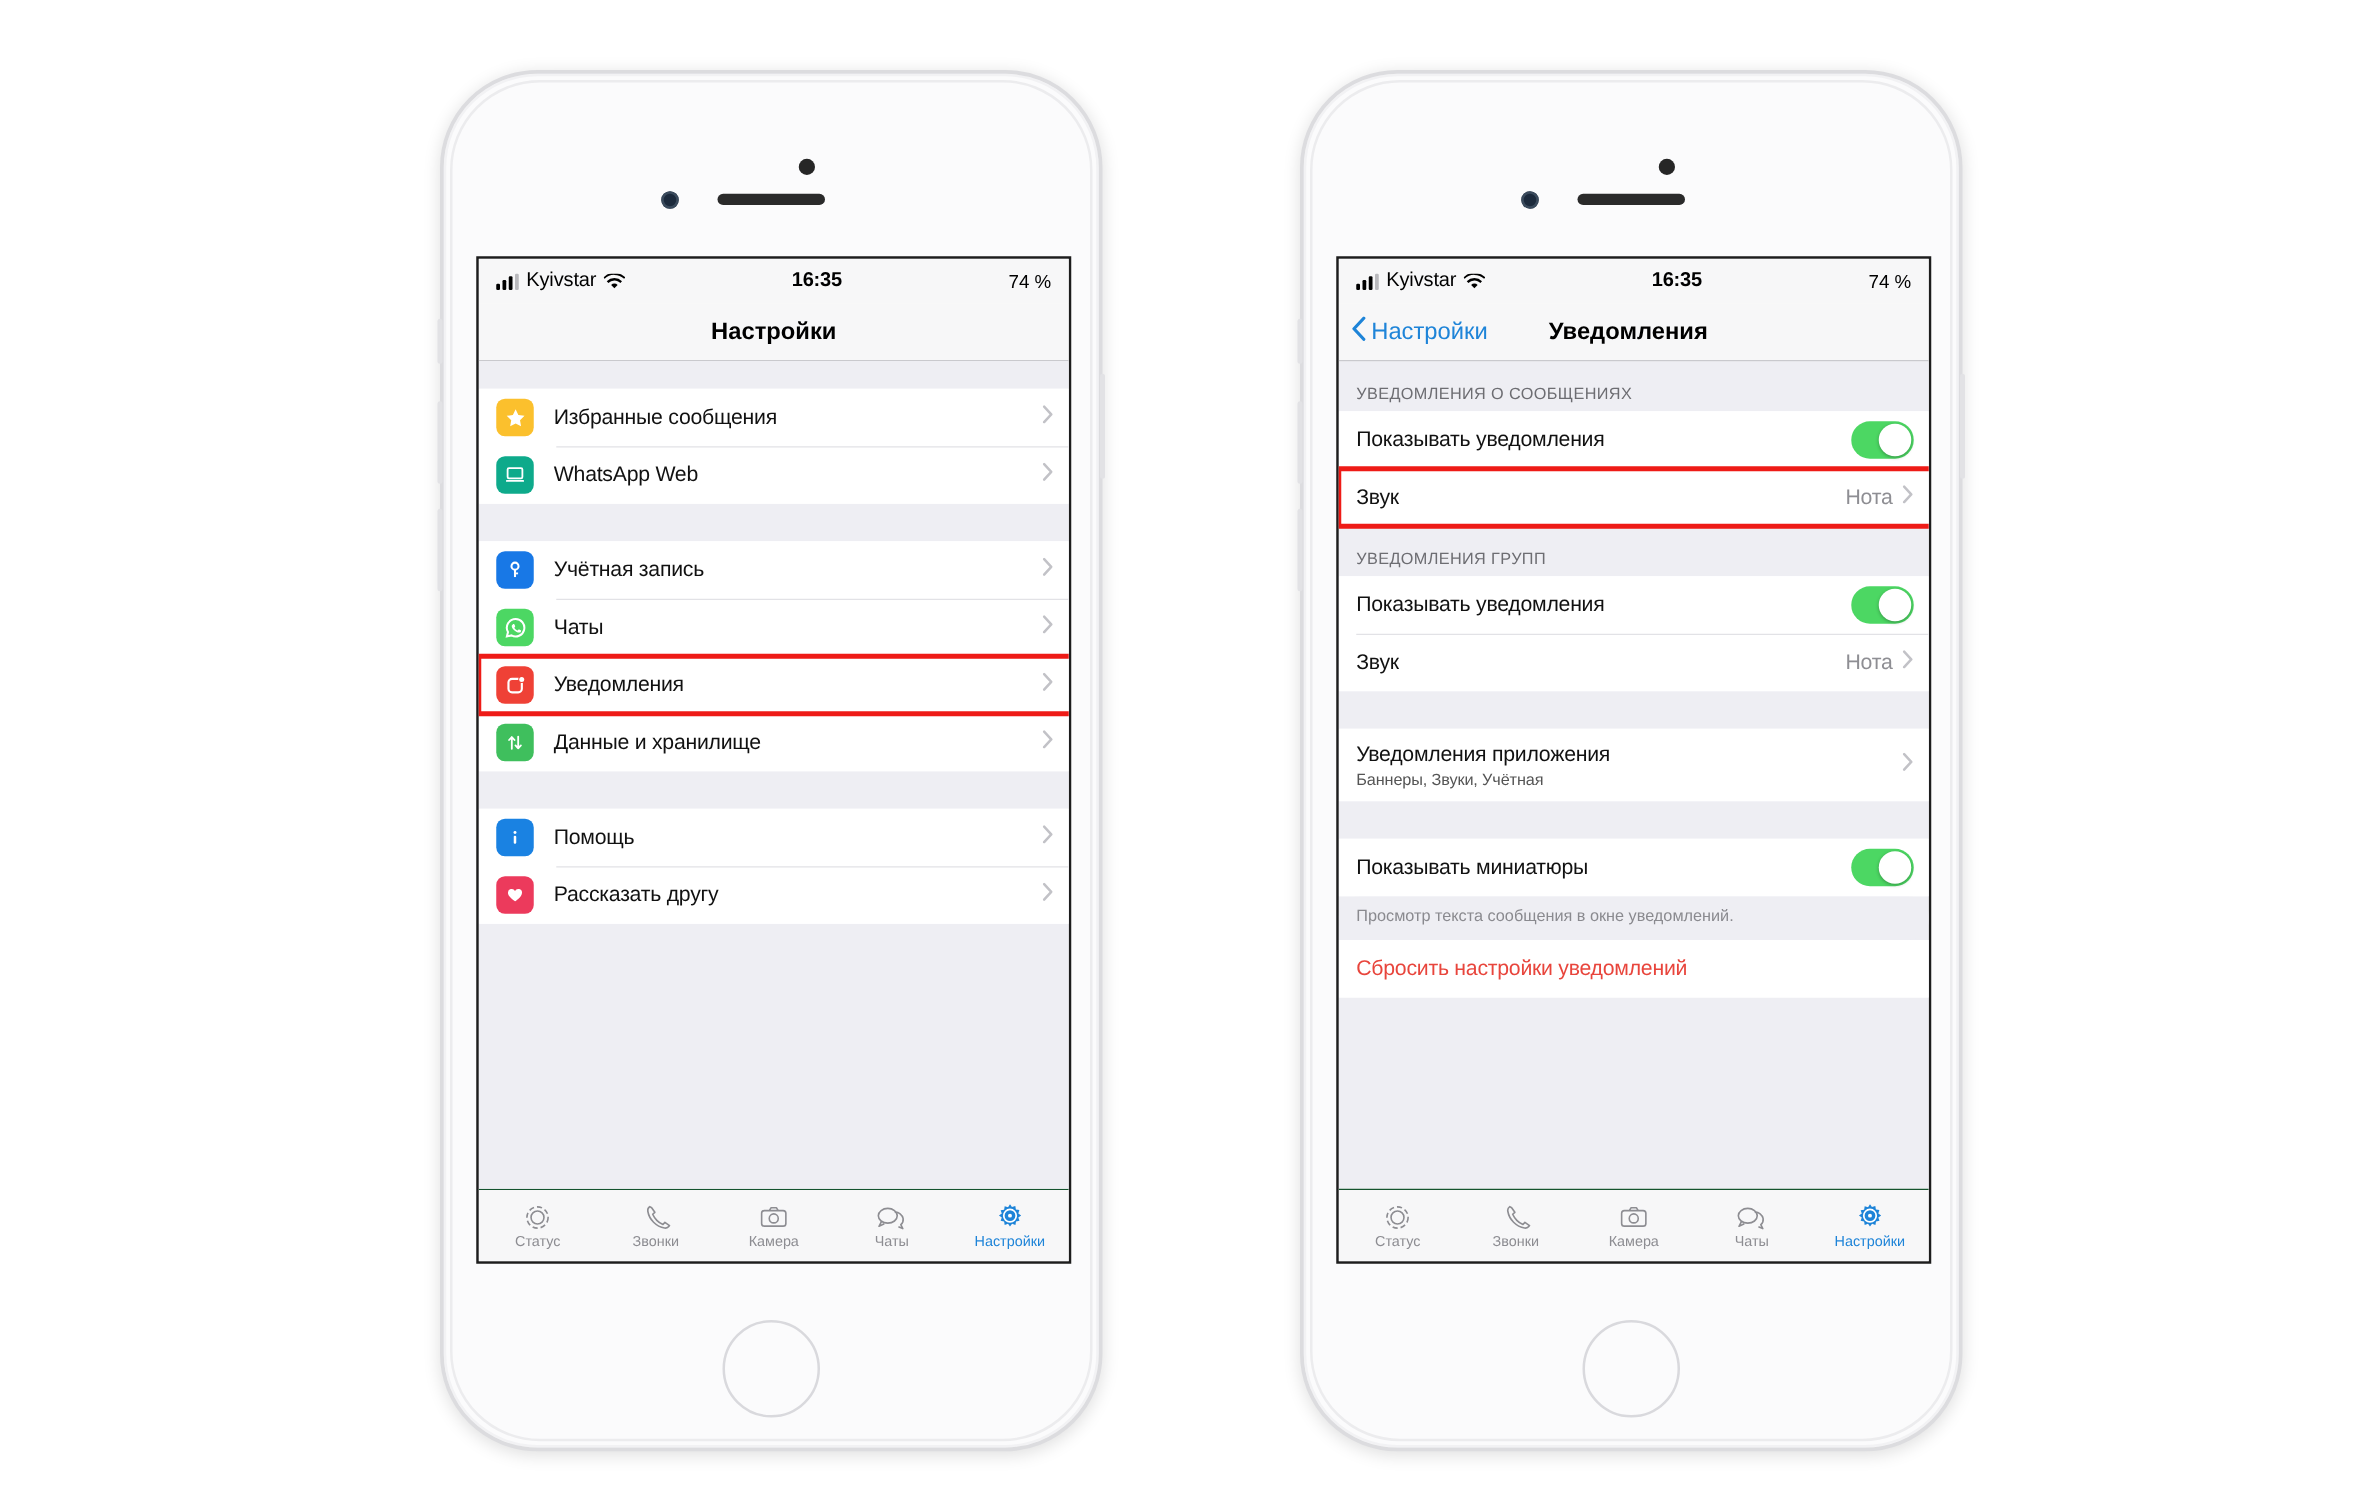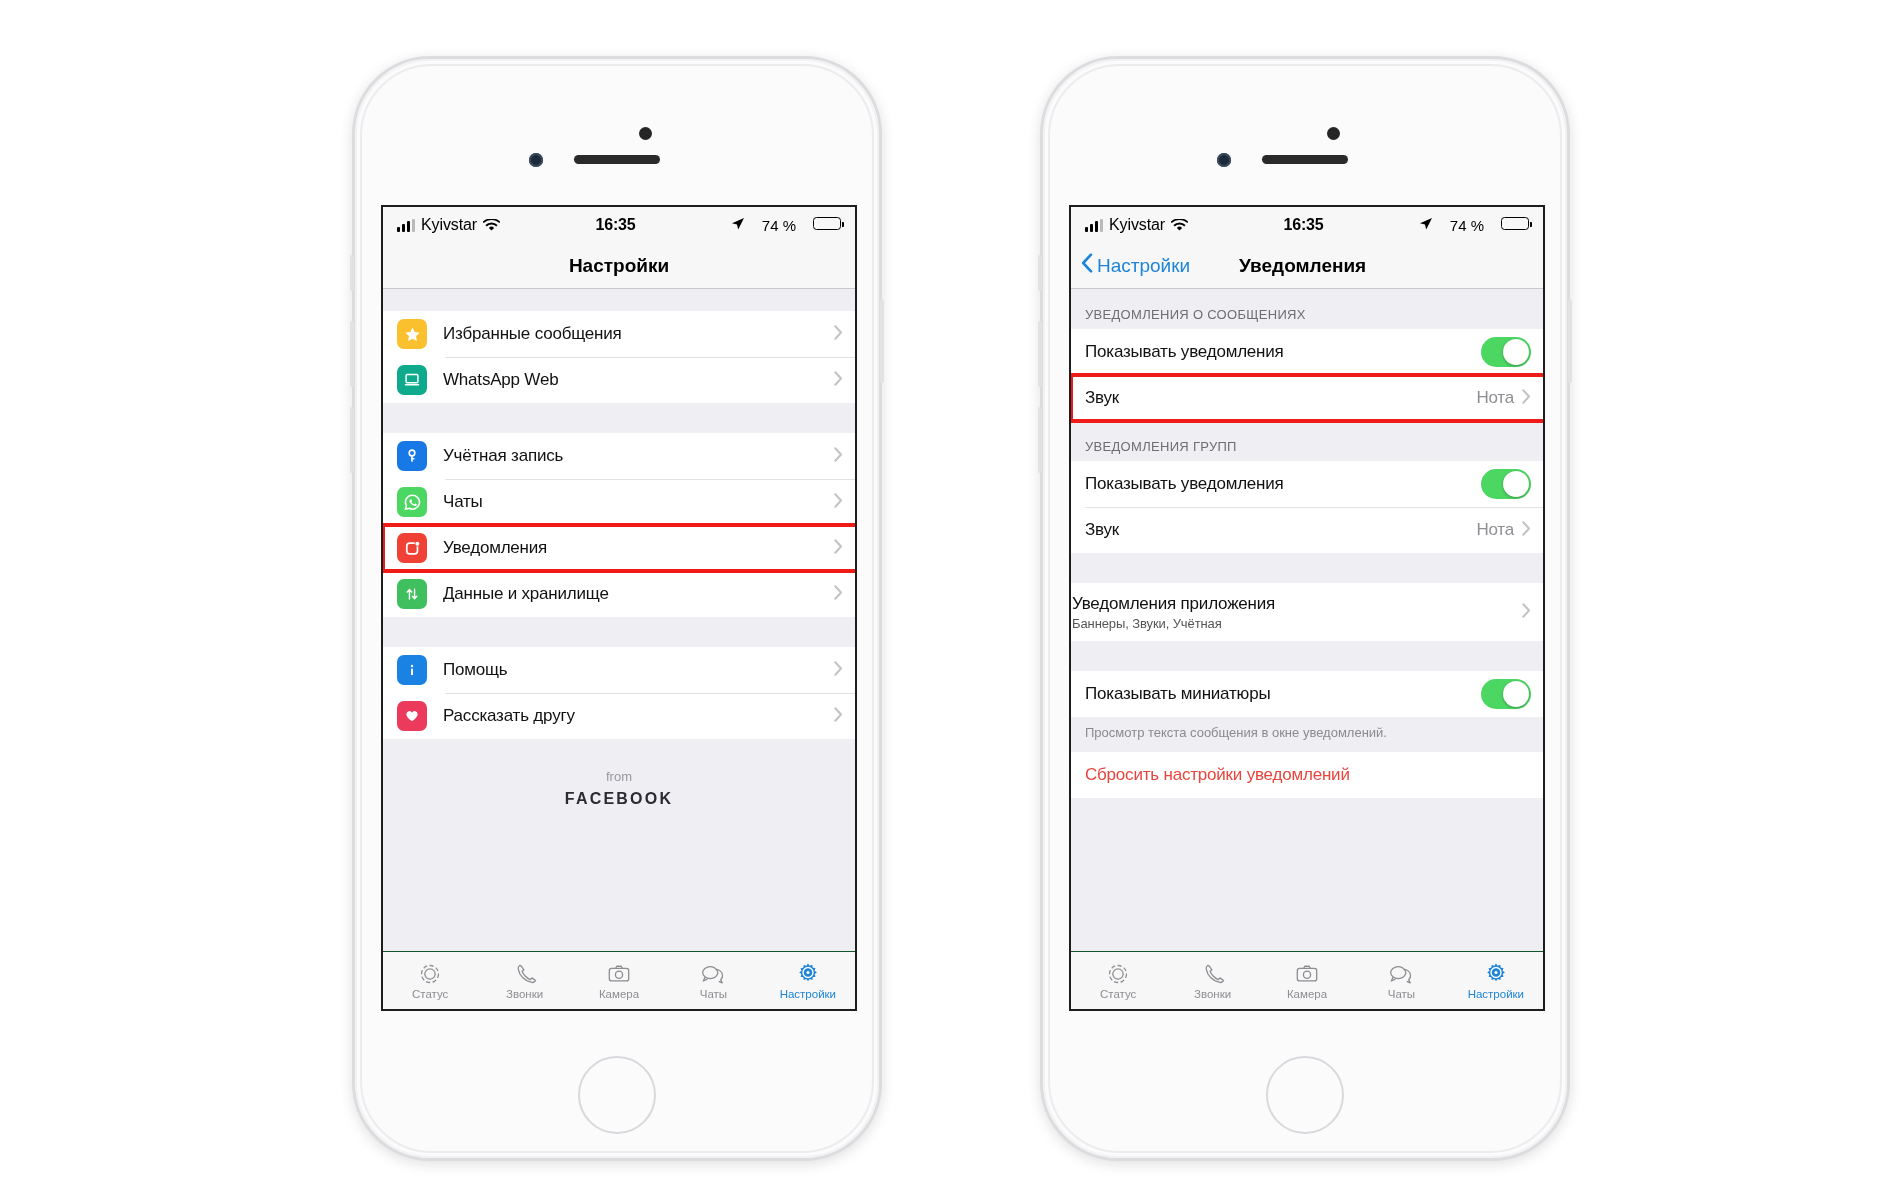--- a/index.html
+++ b/index.html
@@ -94,21 +94,21 @@
     display: flex;
     align-items: center;
     padding: 0 14px;
     font-size: 16px;
     font-weight: bold;
     color: #000;
     flex: none;
   }
   .sb-left { display: flex; align-items: center; gap: 6px; }
   .sb-center { flex: 1; text-align: center; letter-spacing: -0.2px; }
-  .sb-right { display: flex; align-items: flex-start; gap: 17px; }
+  .sb-right { display: flex; align-items: flex-end; gap: 17px; flex-direction: column; }
 
   .bars { display: flex; align-items: flex-end; gap: 2px; height: 13px; }
   .bars i { width: 3px; background: #000; border-radius: 1px; display: block; }
   .bars i:nth-child(1) { height: 5px; }
   .bars i:nth-child(2) { height: 8px; }
   .bars i:nth-child(3) { height: 11px; }
   .bars i:nth-child(4) { height: 13px; background: #b9b9bd; }
   .carrier { font-size: 16px; font-weight: normal; letter-spacing: -0.1px; }
 
   .wifi { width: 17px; height: 13px; position: relative; }
@@ -458,24 +458,20 @@
             </span>
             <span class="row-label">Рассказать другу</span>
             <span class="chevron-r">
               <svg width="9" height="15" viewBox="0 0 9 15">
                   <path d="M1.3 1.3 7 7.5l-5.7 6.2" stroke="#c2c2c7" stroke-width="2" fill="none" stroke-linecap="round" stroke-linejoin="round"></path>
                 </svg>
             </span>
           </div>
         </div>
 
-        <div class="brand">
-          <div class="from">from</div>
-          <div class="fb">FACEBOOK</div>
-        </div>
       </div>
 
       <div class="tabbar">
         <div class="tab">
           <span>
             <svg width="24" height="24" viewBox="0 0 26 26">
                 <circle cx="13" cy="13" r="9.2" fill="none" stroke="#8d8d92" stroke-width="1.4" stroke-dasharray="4.5 2.6"></circle>
                 <circle cx="13" cy="13" r="5.6" fill="none" stroke="#8d8d92" stroke-width="1.4"></circle>
               </svg>
           </span>
@@ -617,21 +613,21 @@
               <svg width="9" height="15" viewBox="0 0 9 15">
                   <path d="M1.3 1.3 7 7.5l-5.7 6.2" stroke="#c2c2c7" stroke-width="2" fill="none" stroke-linecap="round" stroke-linejoin="round"></path>
                 </svg>
             </span>
           </div>
         </div>
 
         <div class="gap gap-26"></div>
 
         <div class="group">
-          <div class="row no-icon two-line" style="padding-left:1px;">
+          <div class="row no-icon two-line" style="padding-left:14px;">
             <span class="stack">
               <span class="t1">Уведомления приложения</span>
               <span class="t2">Баннеры, Звуки, Учётная</span>
             </span>
             <span class="chevron-r">
               <svg width="9" height="15" viewBox="0 0 9 15">
                   <path d="M1.3 1.3 7 7.5l-5.7 6.2" stroke="#c2c2c7" stroke-width="2" fill="none" stroke-linecap="round" stroke-linejoin="round"></path>
                 </svg>
             </span>
           </div>

